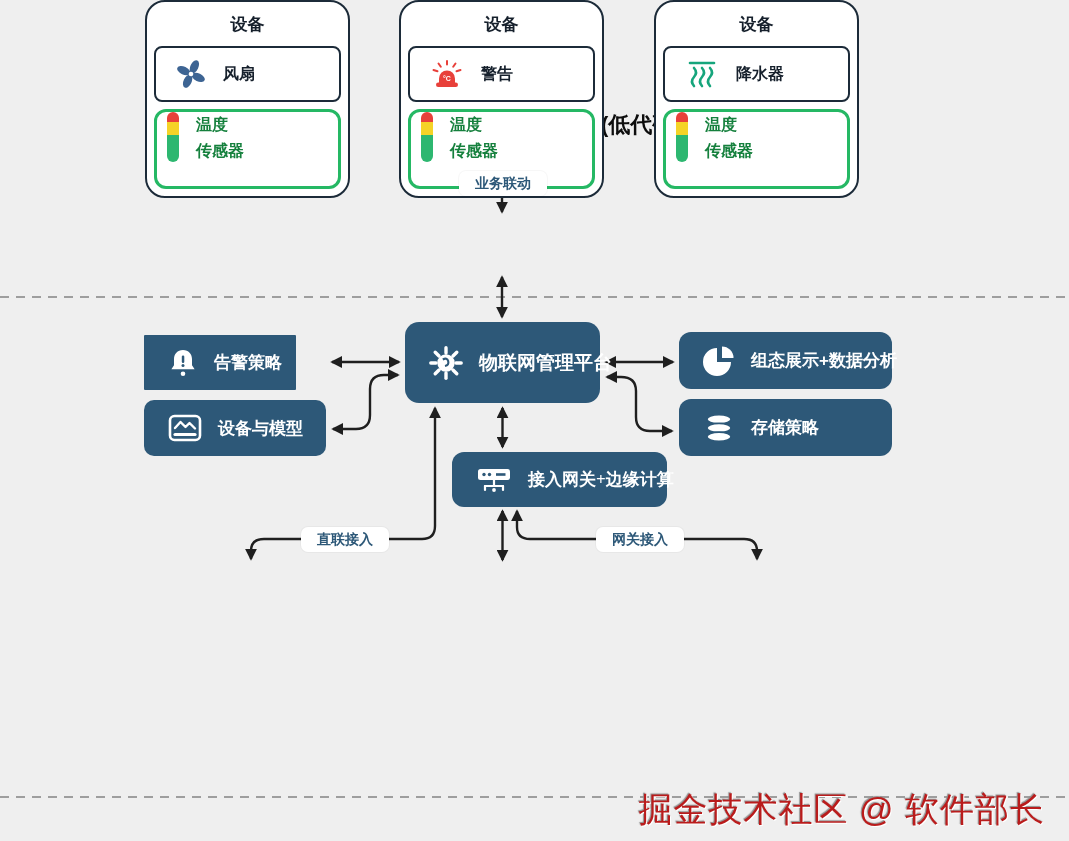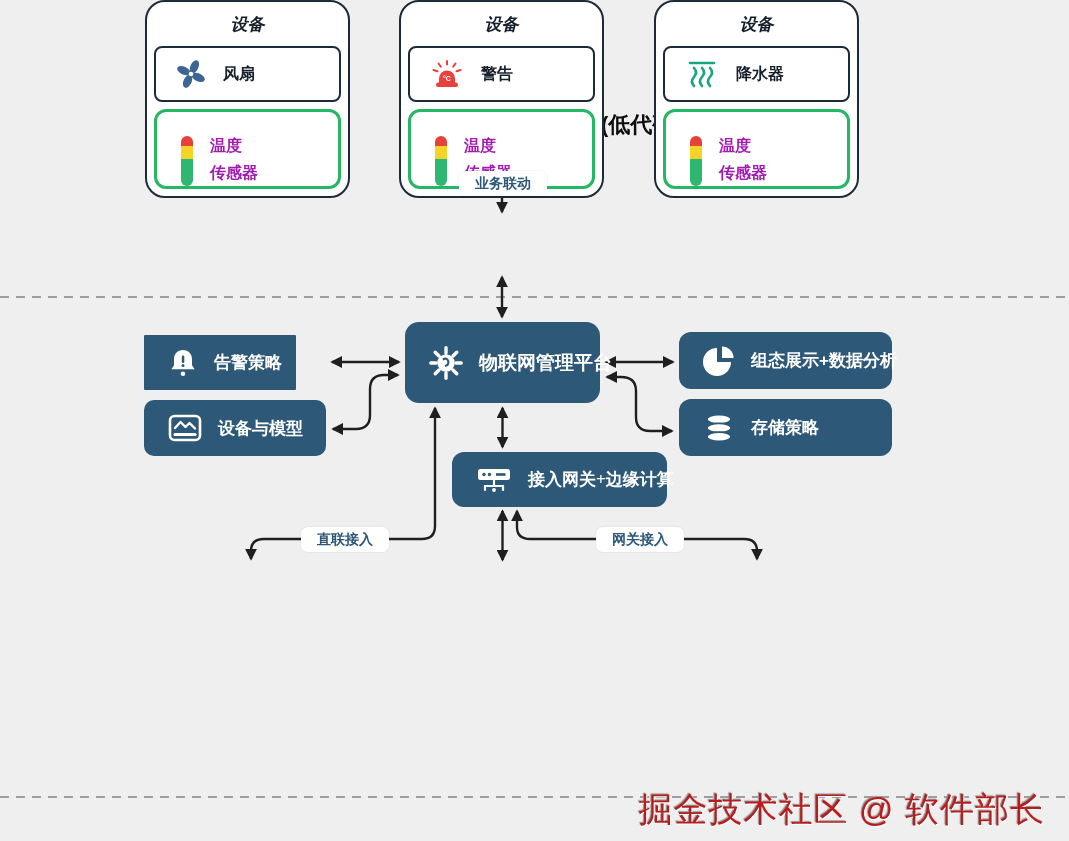--- a/index.html
+++ b/index.html
@@ -10,27 +10,27 @@
         display:flex;align-items:center;gap:16px;padding-left:24px;box-sizing:border-box;
         font-weight:700;font-size:17px;z-index:2;}
   .node .txt{white-space:nowrap;}
   .pill{position:absolute;background:#ffffff;color:#2d5878;border-radius:7px;
         display:flex;align-items:center;justify-content:center;font-weight:700;font-size:14px;
         z-index:3;box-shadow:0 0 0 1px rgba(0,0,0,0.03);}
   .cloud-label{position:absolute;color:#fff;font-weight:700;font-size:17px;text-align:center;z-index:2;white-space:nowrap;}
   .annotation{position:absolute;color:#0d0d0d;font-weight:700;font-size:22px;z-index:2;white-space:nowrap;}
   .device{position:absolute;width:205px;height:198px;background:#fff;border:2.5px solid #1c2b39;
           border-radius:20px;box-sizing:border-box;padding:8px 7px 0 7px;z-index:2;}
-  .device-title{text-align:center;font-weight:700;font-size:17px;color:#16202c;margin:3px 0 10px 0;font-style:italic;}
+  .device-title{text-align:center;font-weight:700;font-size:17px;color:#16202c;margin:3px 0 10px 0;}
   .device-item{height:56px;border:2.5px solid #1c2b39;border-radius:8px;background:#fff;
                display:flex;align-items:center;gap:17px;padding-left:20px;box-sizing:border-box;
                font-weight:700;font-size:16px;color:#16202c;}
   .device-sensor{margin-top:7px;height:80px;border:3px solid #25b864;border-radius:12px;background:#fff;
-               display:flex;align-items:flex-end;gap:17px;padding-left:24px;box-sizing:border-box;
-               font-weight:700;font-size:16px;color:#a21caf;line-height:1.65;}
+               display:flex;align-items:flex-start;gap:17px;padding-left:10px;box-sizing:border-box;
+               font-weight:700;font-size:16px;color:#15803d;line-height:1.65;}
   .temp-bar{width:12px;height:50px;border-radius:6px;
             background:linear-gradient(to bottom,#e8403a 0 20%,#f5d327 20% 46%,#2db770 46% 100%);}
   .watermark{position:absolute;top:787px;right:24px;z-index:2;font-weight:400;font-size:34px;
              letter-spacing:1px;color:#b91c1c;white-space:nowrap;
              text-shadow:1px 1px 0 #ffffff,-1px -1px 1px #8f8f8f;}
   svg.icon{flex:0 0 auto;}
 </style>
 </head>
 <body>
 

